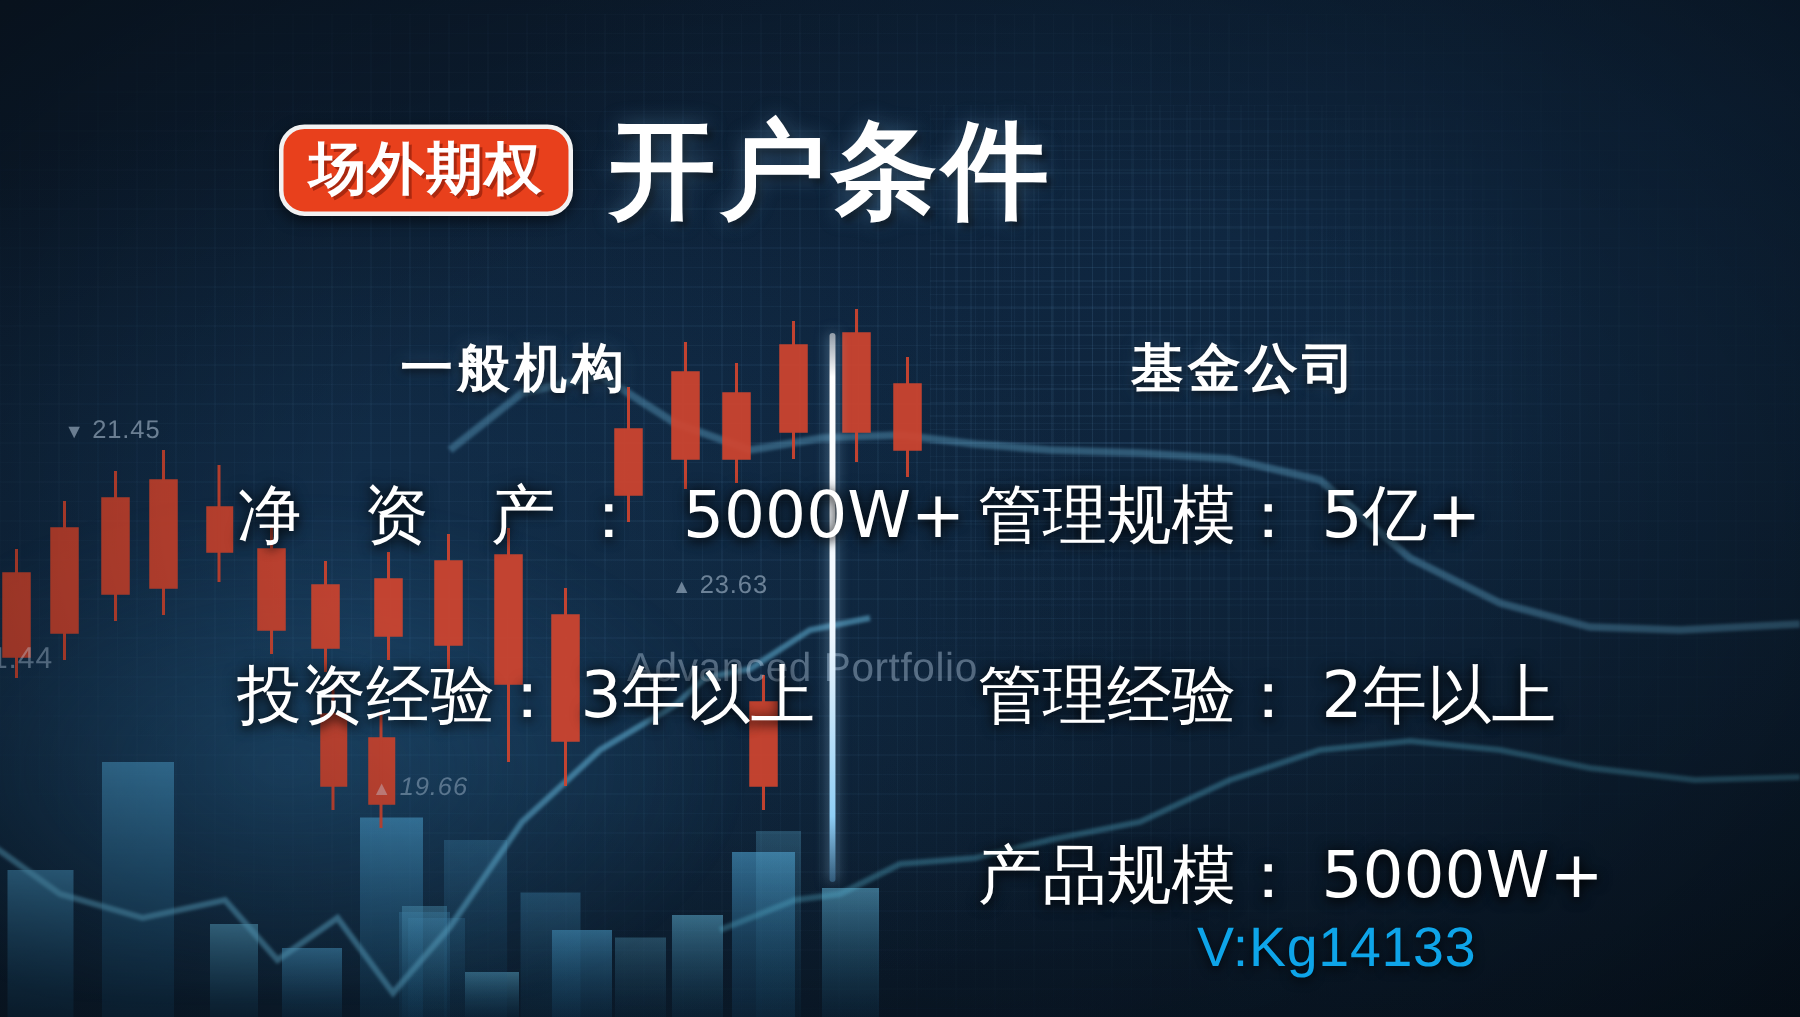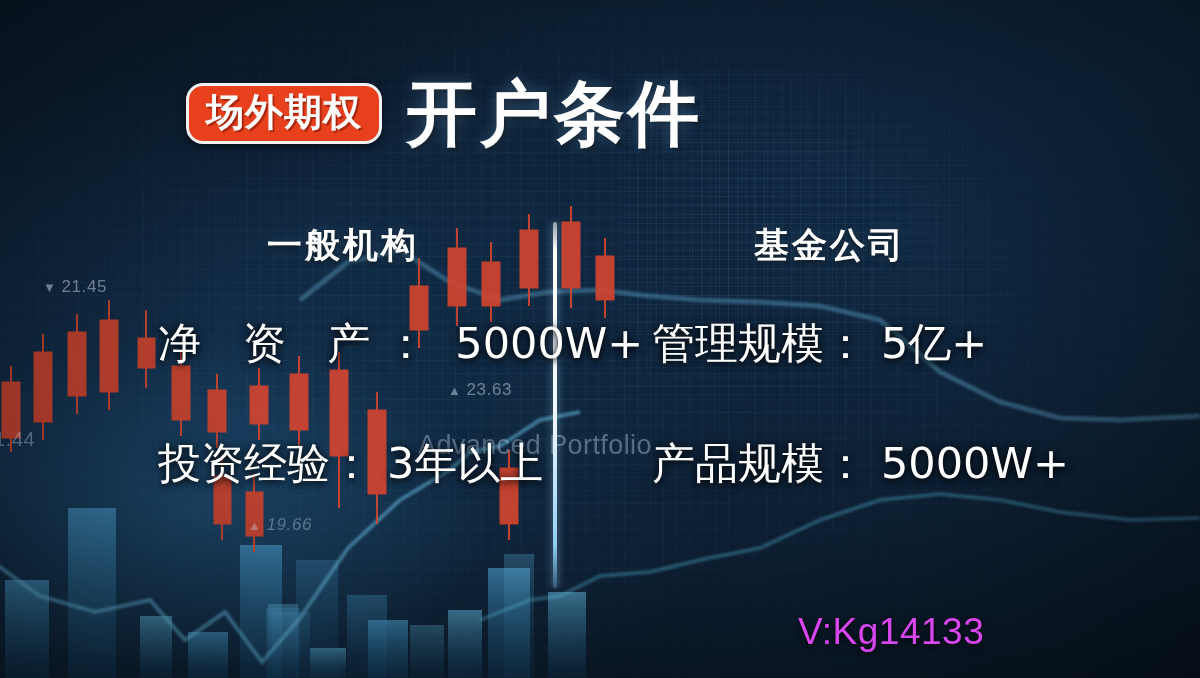--- a/index.html
+++ b/index.html
@@ -153,21 +153,21 @@
   .row + .row{margin-top:62px;}
   .row .lbl{display:inline-block;}
   .row .val{display:inline-block;margin-left:14px;}
   .row.spaced .lbl{letter-spacing:14px;}
   .col-left .row{padding-left:38px;}
   .col-right .row{padding-left:42px;}
 
   
   .watermark{
     position:absolute;left:798px;top:611px;
-    color:#d946ef;
+    color:#0ea5e9;
     font-size:37px;
     letter-spacing:.5px;
     white-space:nowrap;
     text-shadow:0 2px 7px rgba(0,0,0,.8);
   }
 </style>
 </head>
 <body>
 
 <div class="stage">
@@ -309,20 +309,24 @@
   </div>
 
   <div class="col col-right">
     <div class="col-head">基金公司</div>
     <div class="rows">
       <div class="row">
         <span class="lbl">管理规模：</span>
         <span class="val">5亿+</span>
       </div>
       <div class="row">
+        <span class="lbl">管理经验：</span>
+        <span class="val">2年以上</span>
+      </div>
+      <div class="row">
         <span class="lbl">产品规模：</span>
         <span class="val">5000W+</span>
       </div>
     </div>
   </div>
 
   <div class="watermark">V:Kg14133</div>
 
 </div>
 

